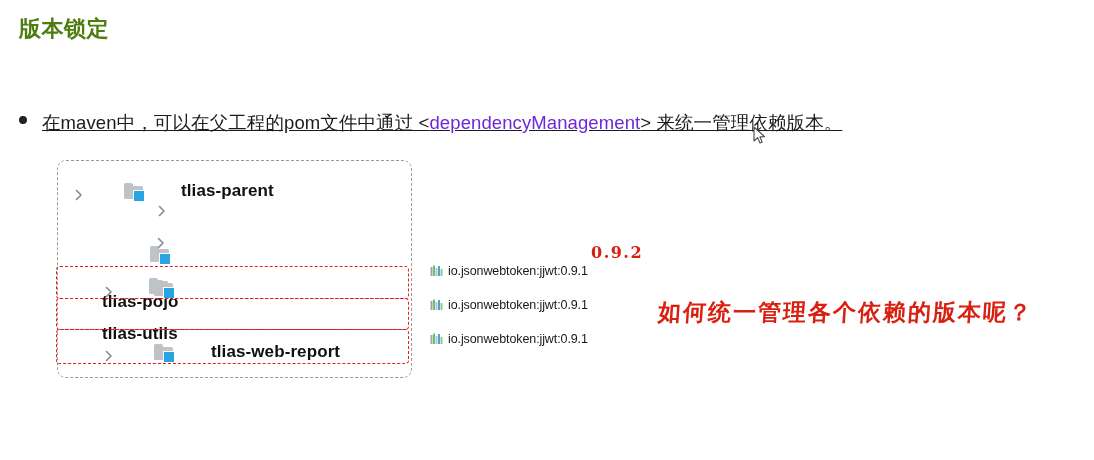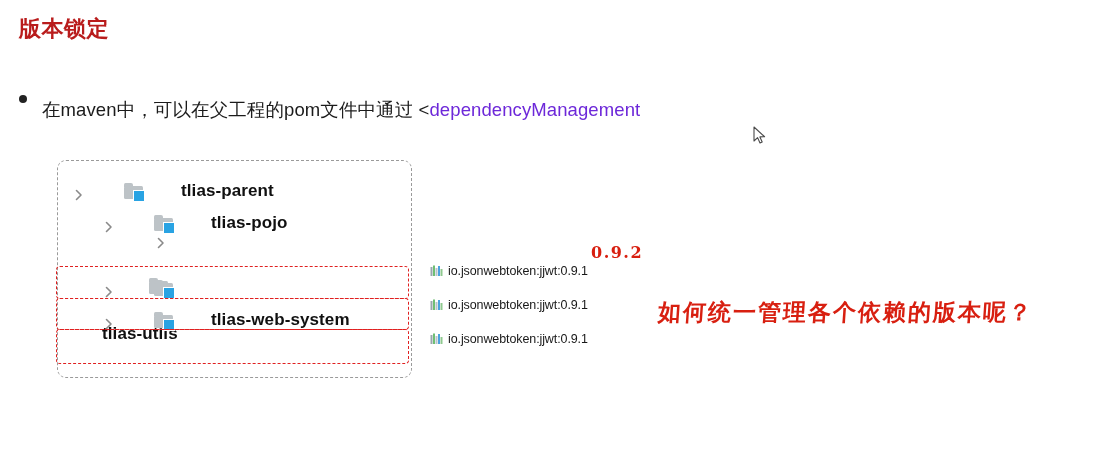--- a/index.html
+++ b/index.html
@@ -16,33 +16,34 @@
     overflow: hidden;
   }
 
   
   #page-title {
     position: absolute;
     left: 19px;
     top: 14px;
     font-size: 22px;
     font-weight: bold;
-    color: #b91c1c;
+    color: #4d7c0f;
     letter-spacing: 0.5px;
     white-space: nowrap;
   }
 
   
   #bullet-row {
     position: absolute;
     left: 19px;
-    top: 98px;
+    top: 111px;
     display: flex;
-    align-items: flex-start;
-    white-space: nowrap;
+    align-items: center;
+    white-space: nowrap;
+    text-decoration: underline;
   }
   #bullet-dot {
     width: 8px;
     height: 8px;
     border-radius: 50%;
     background: #222;
     display: inline-block;
     margin-right: 15px;
     position: relative;
     top: -3px;
@@ -190,39 +191,40 @@
 </style>
 </head>
 <body>
 
 <div id="page-title">版本锁定</div>
 
 <div id="bullet-row">
   <span id="bullet-dot"></span>
   <span class="body-text">在maven中，可以在父工程的pom文件中通过 &lt;</span>
   <span class="body-text tag-blue">dependencyManagement</span>
+  <span class="body-text">&gt; 来统一管理依赖版本。</span>
 </div>
 
 <div id="project-tree-panel">
 
   <div class="tree-row" style="left:14px; top:10px;">
     <span class="chevron">
       <svg width="14" height="14" viewBox="0 0 14 14">
           <path d="M4.5 2.5 L9 7 L4.5 11.5" fill="none" stroke="#8a8a8a" stroke-width="1.6" stroke-linecap="round" stroke-linejoin="round"></path>
         </svg>
     </span>
     <span class="mod-icon">
       <span class="folder-back"></span>
         <span class="folder-body"></span>
         <span class="badge"></span>
     </span>
     <span class="tree-label">tlias-parent</span>
   </div>
 
-  <div class="tree-row" style="left:44px; top:42px;">
+  <div class="tree-row" style="left:44px; top:42px;flex-direction:column;">
     <span class="chevron">
       <svg width="14" height="14" viewBox="0 0 14 14">
           <path d="M4.5 2.5 L9 7 L4.5 11.5" fill="none" stroke="#8a8a8a" stroke-width="1.6" stroke-linecap="round" stroke-linejoin="round"></path>
         </svg>
     </span>
     <span class="mod-icon">
       <span class="folder-back"></span>
         <span class="folder-body"></span>
         <span class="badge"></span>
     </span>
@@ -249,34 +251,34 @@
           <path d="M4.5 2.5 L9 7 L4.5 11.5" fill="none" stroke="#8a8a8a" stroke-width="1.6" stroke-linecap="round" stroke-linejoin="round"></path>
         </svg>
     </span>
     <span class="mod-icon">
       <span class="folder-back"></span>
         <span class="folder-body"></span>
         <span class="badge"></span>
     </span>
   </div>
 
-  <div class="tree-row" style="left:44px; top:139px;">
-    <span class="chevron">
-      <svg width="14" height="14" viewBox="0 0 14 14">
-          <path d="M4.5 2.5 L9 7 L4.5 11.5" fill="none" stroke="#8a8a8a" stroke-width="1.6" stroke-linecap="round" stroke-linejoin="round"></path>
-        </svg>
-    </span>
-    <span class="mod-icon">
-      <span class="folder-back"></span>
-        <span class="folder-body"></span>
-        <span class="badge"></span>
-    </span>
-    <span class="tree-label">tlias-web-system</span>
-  </div>
-
+
+  <div class="tree-row" style="left:44px; top:171px;">
+    <span class="chevron">
+      <svg width="14" height="14" viewBox="0 0 14 14">
+          <path d="M4.5 2.5 L9 7 L4.5 11.5" fill="none" stroke="#8a8a8a" stroke-width="1.6" stroke-linecap="round" stroke-linejoin="round"></path>
+        </svg>
+    </span>
+    <span class="mod-icon">
+      <span class="folder-back"></span>
+        <span class="folder-body"></span>
+        <span class="badge"></span>
+    </span>
+    <span class="tree-label">tlias-web-report</span>
+  </div>
 
   <div class="highlight-box" style="left:-2px; top:105px; width:353px; height:33px;"></div>
   <div class="highlight-box" style="left:-2px; top:137px; width:353px; height:32px;"></div>
   <div class="highlight-box" style="left:-2px; top:168px; width:353px; height:35px;"></div>
 </div>
 
 <div id="dependency-list">
 
   <div class="dep-row">
     <span class="lib-icon">

